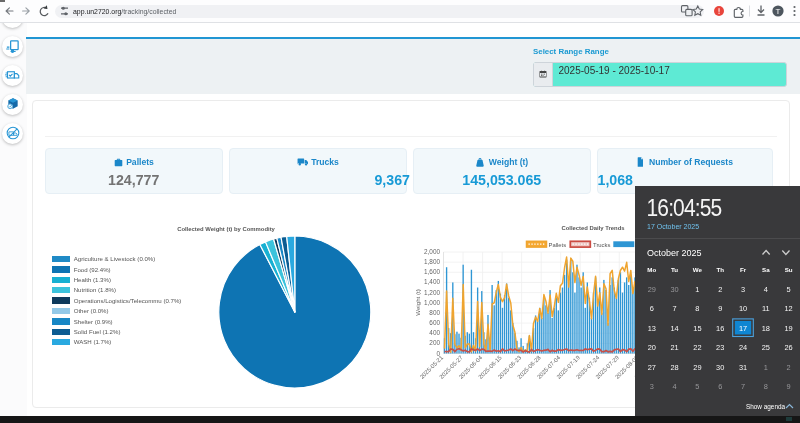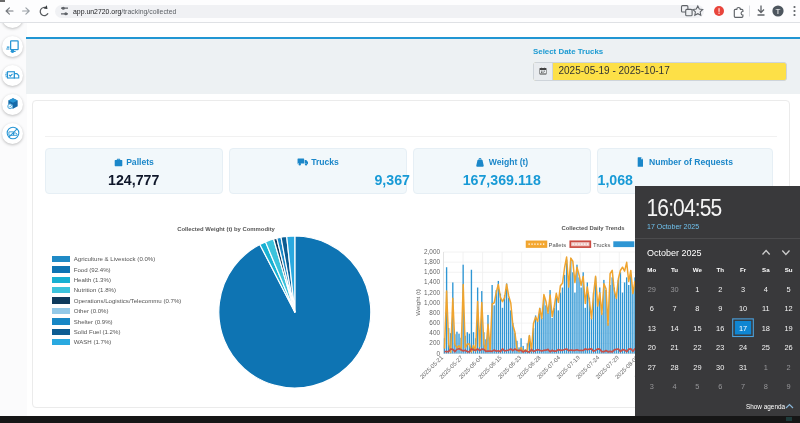--- a/index.html
+++ b/index.html
@@ -4,59 +4,59 @@
 html,body{margin:0;padding:0;background:#fff;font-family:"Liberation Sans",sans-serif;}
 #stage{position:relative;width:800px;height:423px;overflow:hidden;background:#fff;}
 </style></head>
 <body>
 <div id="stage">
 
 <div style="position:absolute;left:0;top:21.5px;width:800px;height:395px;background:#fff"></div>
 <div style="position:absolute;left:0;top:21.5px;width:26.5px;height:394.5px;background:#fbfbfc"></div>
 
 <div style="position:absolute;left:26px;top:37px;width:774px;height:56.5px;background:#edf1f3;border-top:2px solid #2196d3;box-sizing:border-box"></div>
-<div style="position:absolute;left:533px;top:47px;font-size:7.9px;font-weight:bold;color:#1b9ad2">Select Date Trucks</div>
-<div style="position:absolute;left:533px;top:61.5px;width:254px;height:19px;border:1px solid #ced4da;border-radius:3px;background:#fde047;box-sizing:border-box;display:flex">
+<div style="position:absolute;left:533px;top:47px;font-size:7.9px;font-weight:bold;color:#1b9ad2">Select Range Range</div>
+<div style="position:absolute;left:533px;top:61.5px;width:254px;height:25px;border:1px solid #ced4da;border-radius:3px;background:#5eead4;box-sizing:border-box;display:flex">
   <div style="width:17.5px;background:#e9ecef;border-right:1px solid #ced4da;display:flex;align-items:center;justify-content:center">
     <svg width="8" height="8" viewBox="0 0 448 512" fill="#444">
           <path d="M96 32h32v32h192V32h32v32h64c17.7 0 32 14.3 32 32v352c0 17.7-14.3 32-32 32H32c-17.7 0-32-14.3-32-32V96c0-17.7 14.3-32 32-32h64zM32 192v224h384V192zm64 48h64v48H96zm96 0h64v48h-64zm96 0h64v48h-64zM96 336h64v48H96zm96 0h64v48h-64z"></path>
         </svg>
   </div>
   <div style="flex:1;font-size:10px;color:#333;line-height:15.5px;padding-left:6px">2025-05-19 - 2025-10-17</div>
 </div>
 
 <div style="position:absolute;left:31.5px;top:100px;width:758px;height:308px;background:#fff;border:1px solid #ebebeb;border-radius:4px;box-sizing:border-box"></div>
 <div style="position:absolute;left:44.5px;top:135.5px;width:732px;height:1px;background:#f1f1f1"></div>
 
 <div style="position:absolute;left:44.5px;top:147.5px;width:178.5px;height:46px;background:#f2f8fb;border:1px solid #e6eff5;border-radius:4px;box-sizing:border-box">
 <div style="position:absolute;left:0;top:8.5px;width:100%;font-size:8.6px;font-weight:bold;color:#1b87c9;display:flex;align-items:center;justify-content:center;gap:3.5px">
         <svg width="9" height="9" viewBox="0 0 512 512" fill="#1b87c9">
           <path d="M184 48h144a24 24 0 0124 24v40h88a32 32 0 0132 32v288a32 32 0 01-32 32H72a32 32 0 01-32-32V144a32 32 0 0132-32h88V72a24 24 0 0124-24zm8 64h128V96H192z"></path>
         </svg>
         <span>Pallets</span>
       </div>
-<div style="position:absolute;left:0;top:24px;width:100%;text-align:center;font-size:14.2px;line-height:14.2px;font-weight:bold;color:#0f172a">124,777</div>
+<div style="position:absolute;left:0;top:24px;width:100%;text-align:center;font-size:14.2px;line-height:14.2px;font-weight:bold;color:#737373">124,777</div>
 </div>
     <div style="position:absolute;left:228.5px;top:147.5px;width:178.5px;height:46px;background:#f2f8fb;border:1px solid #e6eff5;border-radius:4px;box-sizing:border-box">
 <div style="position:absolute;left:0;top:8.5px;width:100%;font-size:8.6px;font-weight:bold;color:#1b87c9;display:flex;align-items:center;justify-content:center;gap:3.5px">
         <svg width="11" height="9.5" viewBox="0 0 640 512" fill="#1b87c9">
           <path d="M32 64h352a32 32 0 0132 32v256H128a80 80 0 00-96 62V96a32 32 0 0132-32zm416 96h88l104 104v120h-40a80 80 0 00-152-8h-0zM160 336a72 72 0 11-72 72 72 72 0 0172-72zm368 0a72 72 0 11-72 72 72 72 0 0172-72z"></path>
         </svg>
         <span>Trucks</span>
       </div>
 <div style="position:absolute;left:4px;top:24px;width:100%;text-align:right;font-size:14.2px;line-height:14.2px;font-weight:bold;color:#189ad6">9,367</div>
 </div>
     <div style="position:absolute;left:412.5px;top:147.5px;width:178.5px;height:46px;background:#f2f8fb;border:1px solid #e6eff5;border-radius:4px;box-sizing:border-box">
 <div style="position:absolute;left:0;top:8.5px;width:100%;font-size:8.6px;font-weight:bold;color:#1b87c9;display:flex;align-items:center;justify-content:center;gap:3.5px">
         <svg width="10" height="10" viewBox="0 0 512 512" fill="#1b87c9">
           <path d="M256 48a72 72 0 0172 72c0 9-1.7 17.6-4.7 25.5l60.1 14.4L448 448c4 21-8 48-40 48H104c-32 0-44-27-40-48l64.6-288.1 60.1-14.4A71.6 71.6 0 01184 120a72 72 0 0172-72zm0 44a28 28 0 100 56 28 28 0 000-56z"></path>
         </svg>
         <span>Weight (t)</span>
       </div>
-<div style="position:absolute;left:0;top:24px;width:100%;text-align:center;font-size:14.2px;line-height:14.2px;font-weight:bold;color:#189ad6">167,369.118</div>
+<div style="position:absolute;left:0;top:24px;width:100%;text-align:center;font-size:14.2px;line-height:14.2px;font-weight:bold;color:#189ad6">145,053.065</div>
 </div>
     <div style="position:absolute;left:596.5px;top:147.5px;width:176.0px;height:46px;background:#f2f8fb;border:1px solid #e6eff5;border-radius:4px;box-sizing:border-box">
 <div style="position:absolute;left:0;top:8.5px;width:100%;font-size:8.6px;font-weight:bold;color:#1b87c9;display:flex;align-items:center;justify-content:center;gap:4px">
         <svg width="9" height="10" viewBox="0 0 384 512" fill="#1b87c9">
           <path d="M64 16h160l96 96v368a16 16 0 01-16 16H64a16 16 0 01-16-16V32a16 16 0 0116-16zm160 16v80h80zM112 256h160v24H112zm0 72h160v24H112zm0 72h160v24H112z"></path>
         </svg>
         <span>Number of Requests</span>
       </div>
 <div style="position:absolute;left:0;top:24px;width:100%;font-size:14.2px;line-height:14.2px;font-weight:bold;color:#189ad6">1,068</div>
 </div>

